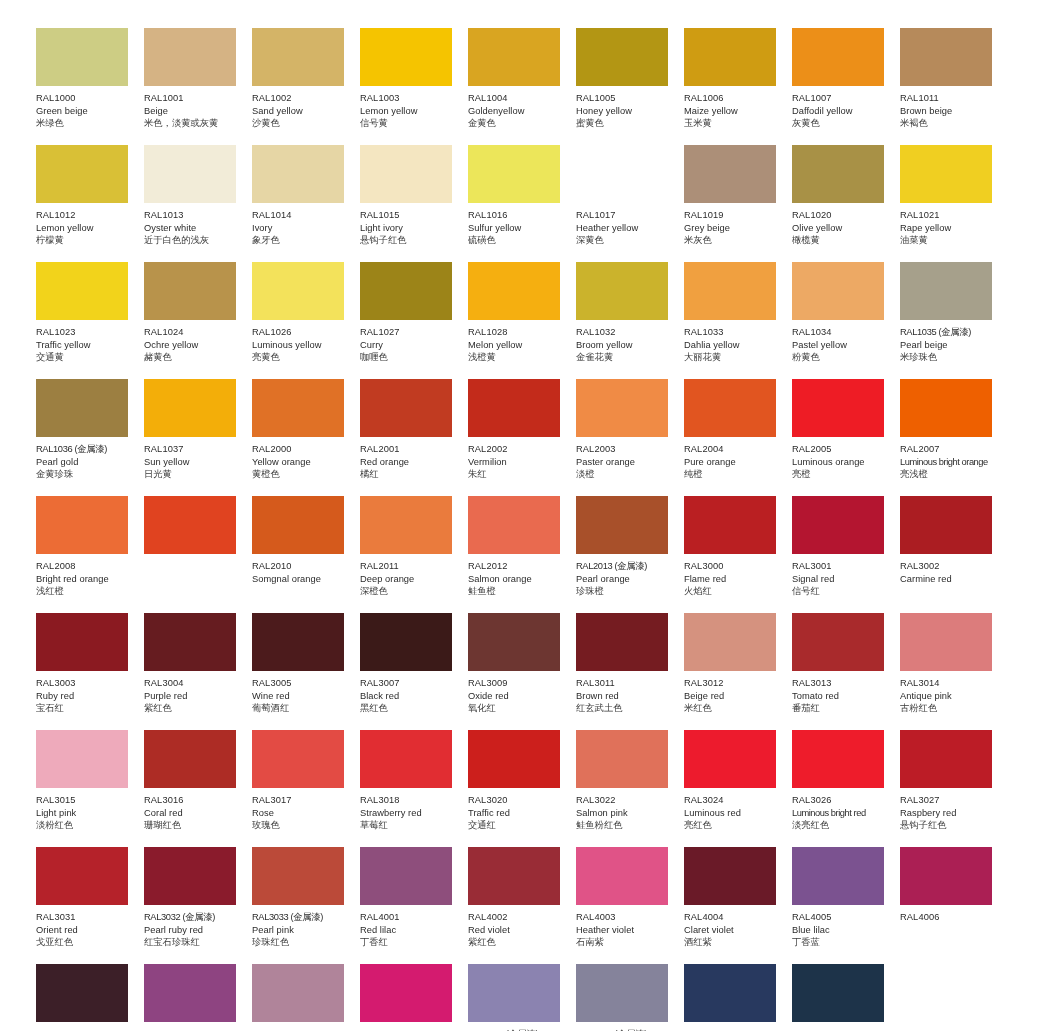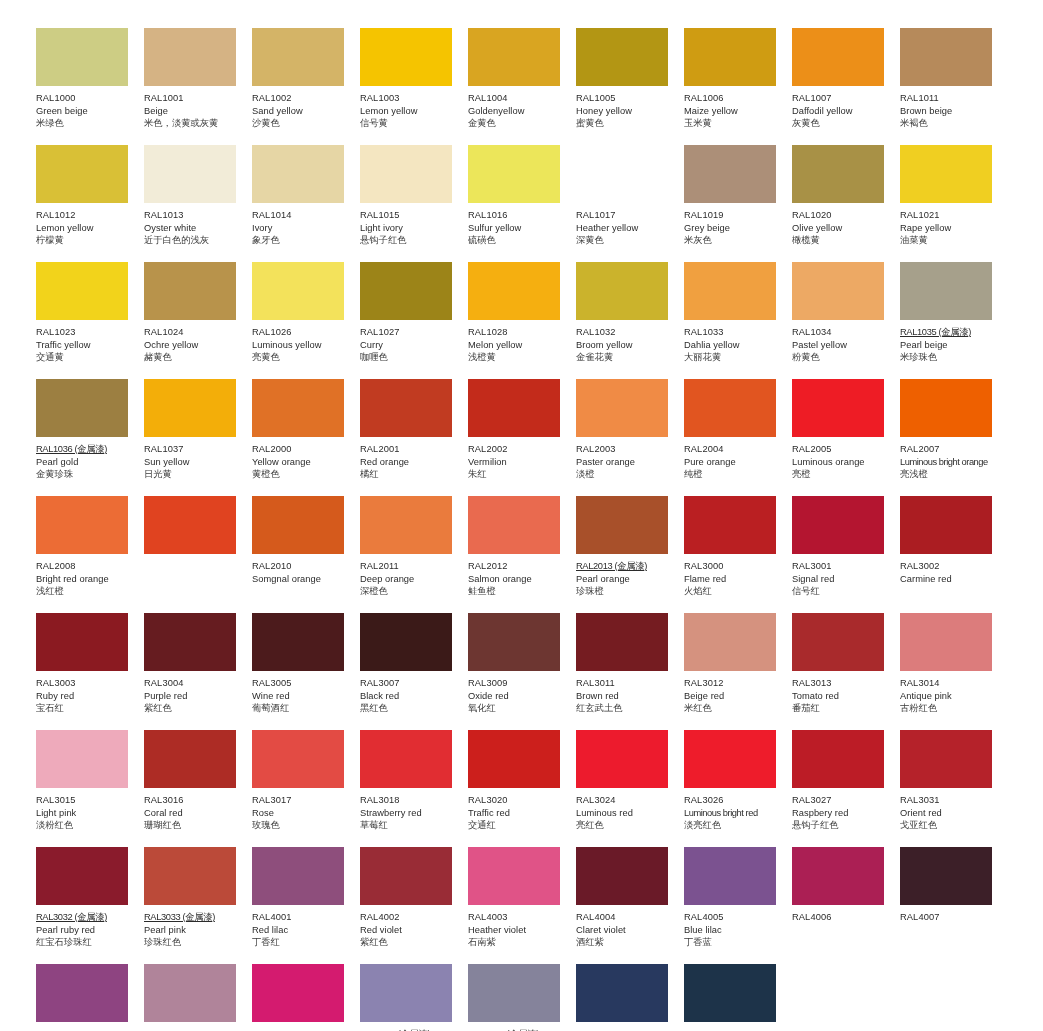--- a/index.html
+++ b/index.html
@@ -67,21 +67,20 @@
     font-size: 9.3px;
     line-height: 12.6px;
     color: #3a3a3a;
     white-space: nowrap;
   }
   .name-en.tight {
     letter-spacing: -0.45px;
   }
   .code.tight {
     letter-spacing: -0.35px;
-    text-decoration: underline;
   }
 </style>
 </head>
 <body>
 
 <div id="chart-root">
   <div class="grid">
       <div class="swatch-cell">
         <div class="chip" style="background-color: rgb(205, 205, 132);"></div>
         <div class="labels">
@@ -543,20 +542,28 @@
       </div>
       <div class="swatch-cell">
         <div class="chip" style="background-color: rgb(204, 31, 28);"></div>
         <div class="labels">
           <div class="code">RAL3020</div>
           <div class="name-en">Traffic red</div>
           <div class="name-cn">交通红</div>
         </div>
       </div>
       <div class="swatch-cell">
+        <div class="chip" style="background-color: rgb(224, 113, 90);"></div>
+        <div class="labels">
+          <div class="code">RAL3022</div>
+          <div class="name-en">Salmon pink</div>
+          <div class="name-cn">鲑鱼粉红色</div>
+        </div>
+      </div>
+      <div class="swatch-cell">
         <div class="chip" style="background-color: rgb(237, 27, 45);"></div>
         <div class="labels">
           <div class="code">RAL3024</div>
           <div class="name-en">Luminous red</div>
           <div class="name-cn">亮红色</div>
         </div>
       </div>
       <div class="swatch-cell">
         <div class="chip" style="background-color: rgb(238, 28, 43);"></div>
         <div class="labels">

